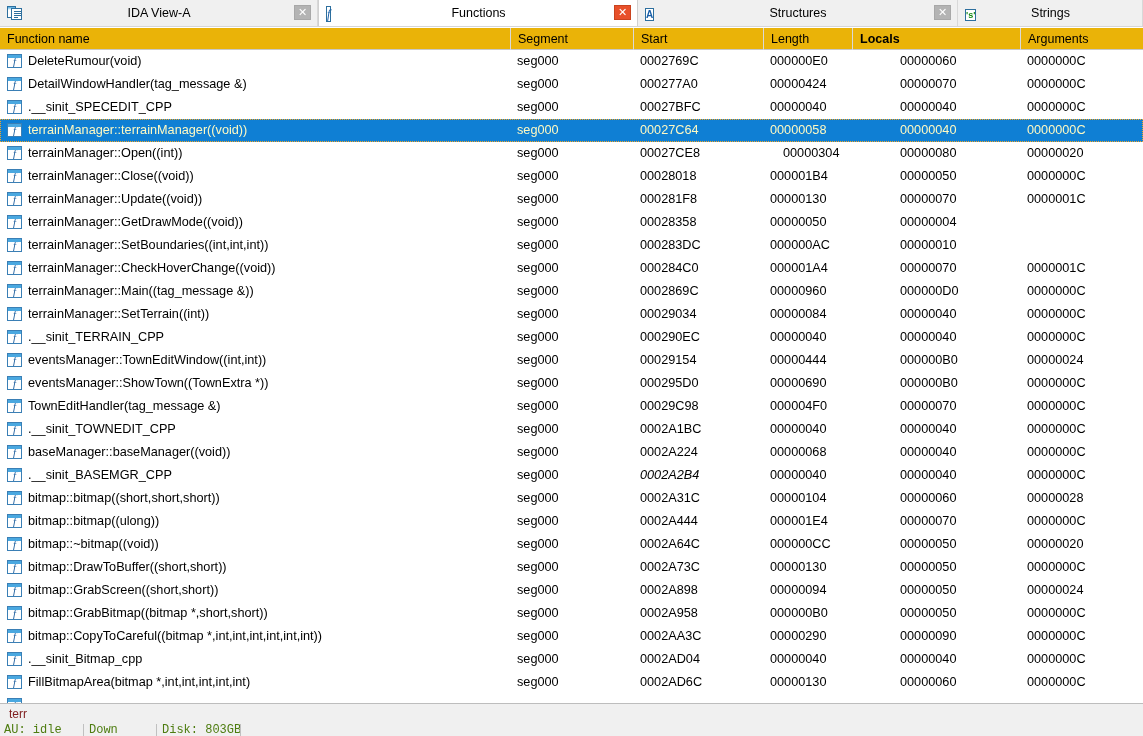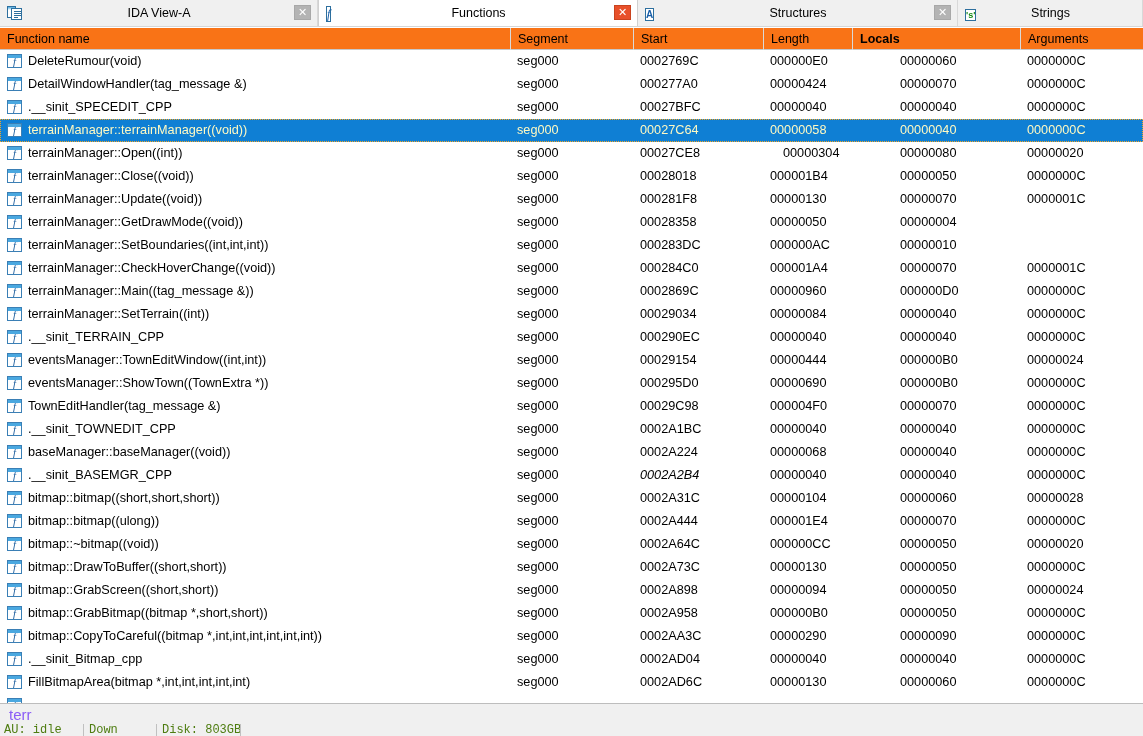--- a/index.html
+++ b/index.html
@@ -136,21 +136,21 @@
     text-align: center;
     line-height: 13px;
     font-weight: bold;
   }
 
   
   .listhead {
     position: absolute;
     left: 0; top: 28px;
     width: 1143px; height: 22px;
-    background: #f97316;
+    background: #eab308;
     border-bottom: 1px solid #c8c8c8;
   }
   .hcell {
     position: absolute;
     top: 0;
     height: 22px;
     font-size: 12.5px;
     color: #000000;
     line-height: 22px;
     padding-left: 7px;
@@ -229,22 +229,22 @@
     position: absolute;
     left: 0; top: 703px;
     width: 1143px; height: 21px;
     background: #f0f0f0;
     border-top: 1px solid #bdbdbd;
   }
   .filtertext {
     position: absolute;
     left: 9px; top: 0;
     line-height: 21px;
-    font-size: 15px;
-    color: #8b5cf6;
+    font-size: 12px;
+    color: #7f1d1d;
   }
   .statusbar {
     position: absolute;
     left: 0; top: 724px;
     width: 1143px; height: 12px;
     background: #f0f0f0;
     overflow: hidden;
   }
   .statusbar .sb {
     position: absolute;

